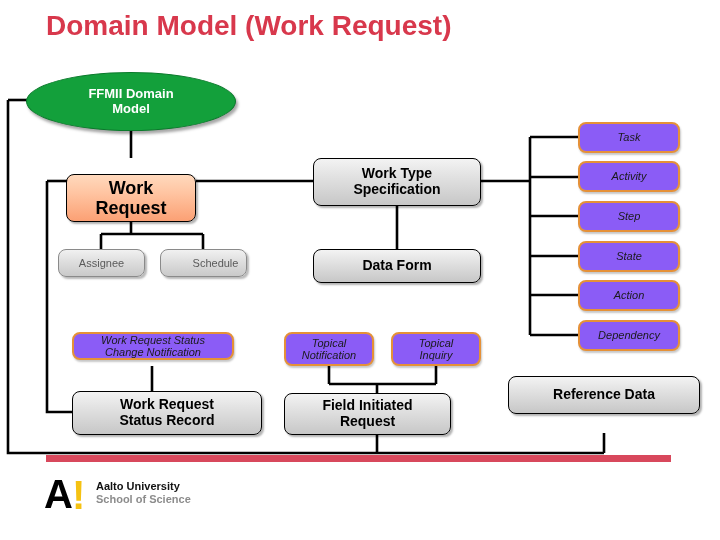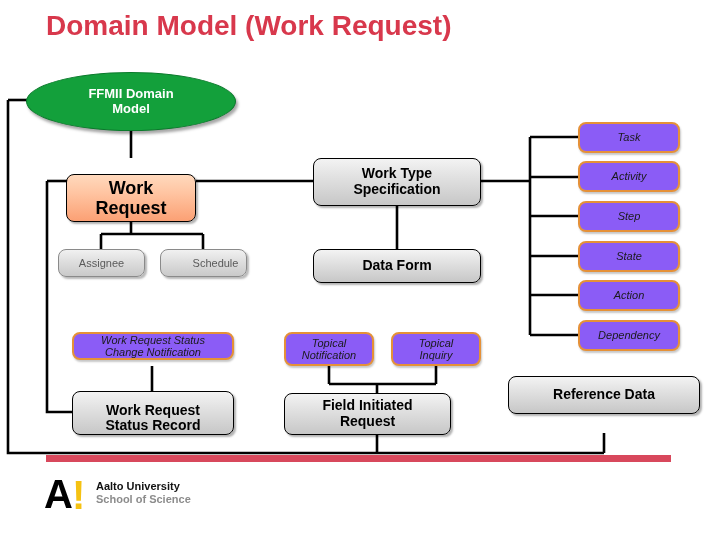--- a/index.html
+++ b/index.html
@@ -196,21 +196,21 @@
     <span>Dependency</span>
   </div>
 
   <div class="node orange" style="left:72px;top:332px;width:162px;height:28px;">
     <div>
       <div>Work Request Status</div>
       <div>Change Notification</div>
     </div>
   </div>
 
-  <div class="node grey" style="left:72px;top:391px;width:162px;height:44px;align-items:flex-end;">
+  <div class="node grey" style="left:72px;top:391px;width:190px;height:44px;">
     <div>
       <div>Work Request</div>
       <div>Status Record</div>
     </div>
   </div>
 
   <div class="node orange" style="left:284px;top:332px;width:90px;height:34px;">
     <div>
       <div>Topical</div>
       <div>Notification</div>

